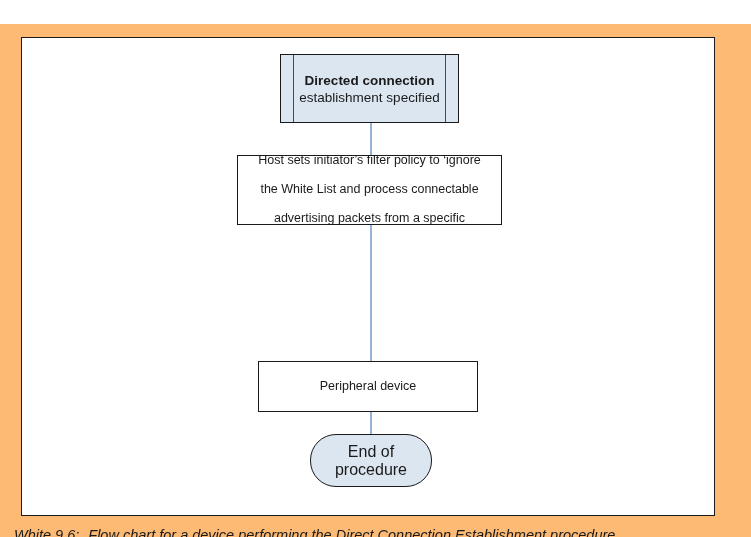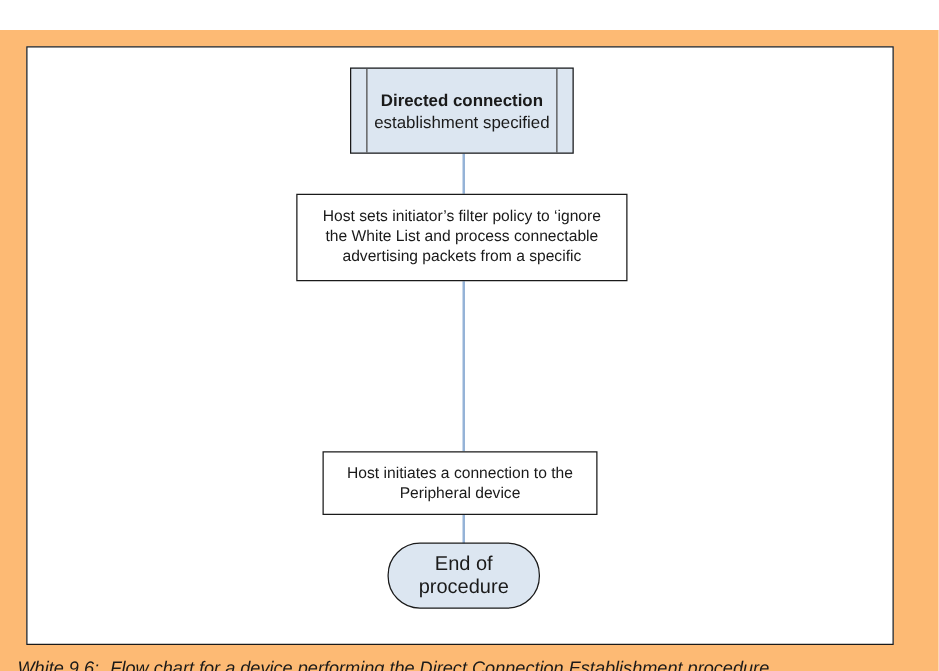--- a/index.html
+++ b/index.html
@@ -65,21 +65,21 @@
     background: #4a4a4a;
   }
   .start-node .side-bar.left  { left: 12px; }
   .start-node .side-bar.right { right: 12px; }
   .start-title { font-weight: bold; }
   .step {
     font-size: 12.5px;
     line-height: 15.8px;
   }
   .step .line { white-space: nowrap; }
-  .step-1 { left: 237px; top: 131px; width: 265px; height: 70px; }
+  .step-1 { left: 237px; top: 131px; width: 265px; height: 70px; gap: 13px; }
   .step-2 { left: 236px; top: 242px; width: 276px; height: 58px; }
   .step-3 { left: 258px; top: 337px; width: 220px; height: 51px; }
   .end-node {
     left: 310px;
     top: 410px;
     width: 122px;
     height: 53px;
     background: #dce6f1;
     border-radius: 26px;
     font-size: 16px;
@@ -111,21 +111,20 @@
   </div>
 
   <div class="node step step-1">
     <div class="line">Host sets initiator’s filter policy to ‘ignore</div>
     <div class="line">the White List and process connectable</div>
     <div class="line">advertising packets from a specific</div>
   </div>
 
 
   <div class="node step step-3">
-    <div class="line">Host initiates a connection to the</div>
     <div class="line">Peripheral device</div>
   </div>
 
   <div class="node end-node">
     <div>End of procedure</div>
   </div>
 
   <div class="caption">
     <span class="cap-label">White 9.6:</span><span>Flow chart for a device performing the Direct Connection Establishment procedure</span>
   </div>

